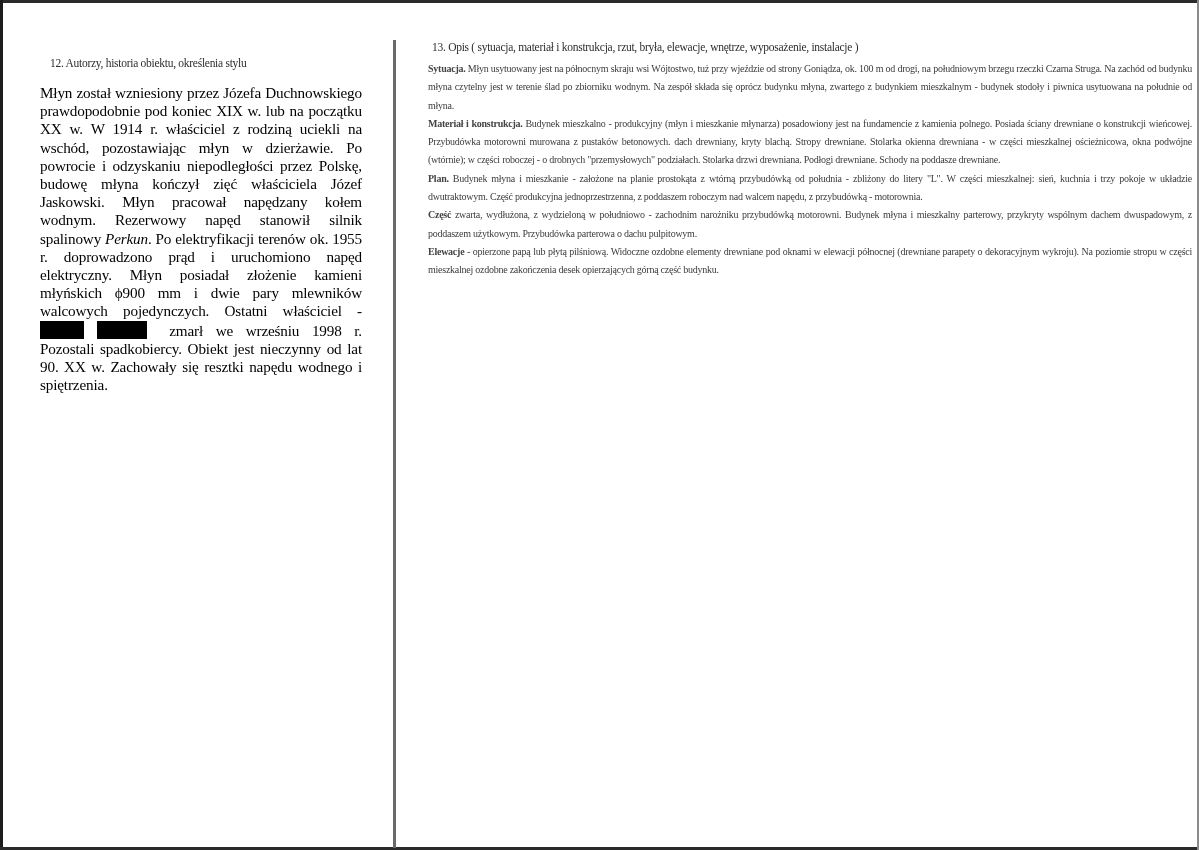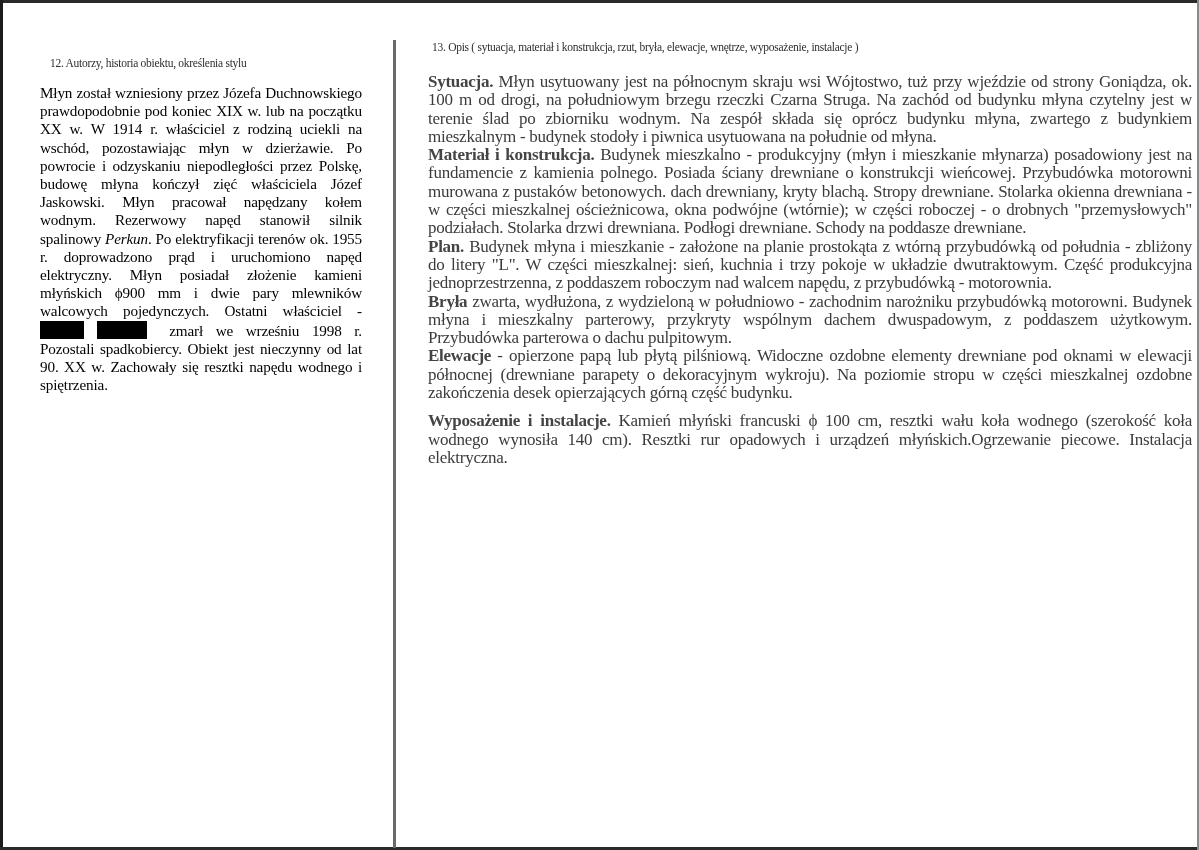--- a/index.html
+++ b/index.html
@@ -24,21 +24,21 @@
   .col-right .section-heading { margin-left:4px; }
 
   .history {
     margin-top:13px; font-size:15.2px; line-height:18.2px; text-align:justify; color:#000000;
     letter-spacing:-0.15px;
   }
   .redact { display:inline-block; background:#000; vertical-align:-3px; }
   .redact.a { width:44px; height:18px; }
   .redact.b { width:50px; height:18px; margin-right:10px; }
 
-  .desc { margin-top:18px; font-size:17px; line-height:18.3px; text-align:justify; color:#3b3b3b; letter-spacing:-0.25px; }
+  .desc { margin-top:5px; font-size:10px; line-height:18.3px; text-align:justify; color:#3b3b3b; letter-spacing:-0.25px; }
   .desc p { margin:0; }
   .desc p.gap { margin-top:10px; }
   .lead { font-weight:bold; color:#444; }
   em { font-style:italic; }
 </style>
 </head>
 <body>
 
 <div class="frame-top"></div>
 <div class="frame-left"></div>
@@ -50,17 +50,16 @@
   <div class="section-heading">12. Autorzy, historia obiektu, określenia stylu</div>
   <div class="history"><span>Młyn został wzniesiony przez Józefa Duchnowskiego prawdopodobnie pod koniec XIX w. lub na początku XX w. W 1914 r. właściciel z rodziną uciekli na wschód, pozostawiając młyn w dzierżawie. Po powrocie i odzyskaniu niepodległości przez Polskę, budowę młyna kończył zięć właściciela Józef Jaskowski. Młyn pracował napędzany kołem wodnym. Rezerwowy napęd stanowił silnik spalinowy </span><em>Perkun</em><span>. Po elektryfikacji terenów ok. 1955 r. doprowadzono prąd i uruchomiono napęd elektryczny. Młyn posiadał złożenie kamieni młyńskich ϕ900 mm i dwie pary mlewników walcowych pojedynczych. Ostatni właściciel - </span><span class="redact a"></span> <span class="redact b"></span><span> zmarł we wrześniu 1998 r. Pozostali spadkobiercy. Obiekt jest nieczynny od lat 90. XX w. Zachowały się resztki napędu wodnego i spiętrzenia.</span></div>
 </section>
 
 <section class="col-right">
   <div class="section-heading">13. Opis ( sytuacja, materiał i konstrukcja, rzut, bryła, elewacje, wnętrze, wyposażenie, instalacje )</div>
   <div class="desc">
     <p><span class="lead">Sytuacja.</span><span> Młyn usytuowany jest na północnym skraju wsi Wójtostwo, tuż przy wjeździe od strony Goniądza, ok. 100 m od drogi, na południowym brzegu rzeczki Czarna Struga. Na zachód od budynku młyna czytelny jest w terenie ślad po zbiorniku wodnym. Na zespół składa się oprócz budynku młyna, zwartego z budynkiem mieszkalnym - budynek stodoły i piwnica usytuowana na południe od młyna.</span></p>
     <p><span class="lead">Materiał i konstrukcja.</span><span> Budynek mieszkalno - produkcyjny (młyn i mieszkanie młynarza) posadowiony jest na fundamencie z kamienia polnego. Posiada ściany drewniane o konstrukcji wieńcowej. Przybudówka motorowni murowana z pustaków betonowych. dach drewniany, kryty blachą. Stropy drewniane. Stolarka okienna drewniana - w części mieszkalnej ościeżnicowa, okna podwójne (wtórnie); w części roboczej - o drobnych "przemysłowych" podziałach. Stolarka drzwi drewniana. Podłogi drewniane. Schody na poddasze drewniane.</span></p>
     <p><span class="lead">Plan.</span><span> Budynek młyna i mieszkanie - założone na planie prostokąta z wtórną przybudówką od południa - zbliżony do litery "L". W części mieszkalnej: sień, kuchnia i trzy pokoje w układzie dwutraktowym. Część produkcyjna jednoprzestrzenna, z poddaszem roboczym nad walcem napędu, z przybudówką - motorownia.</span></p>
-    <p><span class="lead">Bryła</span><span> zwarta, wydłużona, z wydzieloną w południowo - zachodnim narożniku przybudówką motorowni. Budynek młyna i mieszkalny parterowy, przykryty wspólnym dachem dwuspadowym, z poddaszem użytkowym. Przybudówka parterowa o dachu pulpitowym.</span></p>
+    <p><span class="lead">Część</span><span> zwarta, wydłużona, z wydzieloną w południowo - zachodnim narożniku przybudówką motorowni. Budynek młyna i mieszkalny parterowy, przykryty wspólnym dachem dwuspadowym, z poddaszem użytkowym. Przybudówka parterowa o dachu pulpitowym.</span></p>
     <p><span class="lead">Elewacje</span><span> - opierzone papą lub płytą pilśniową. Widoczne ozdobne elementy drewniane pod oknami w elewacji północnej (drewniane parapety o dekoracyjnym wykroju). Na poziomie stropu w części mieszkalnej ozdobne zakończenia desek opierzających górną część budynku.</span></p>
-    <p class="gap"><span class="lead">Wyposażenie i instalacje.</span><span> Kamień młyński francuski ϕ 100 cm, resztki wału koła wodnego (szerokość koła wodnego wynosiła 140 cm). Resztki rur opadowych i urządzeń młyńskich.Ogrzewanie piecowe. Instalacja elektryczna.</span></p>
   </div>
 </section>
 
 </body></html>

